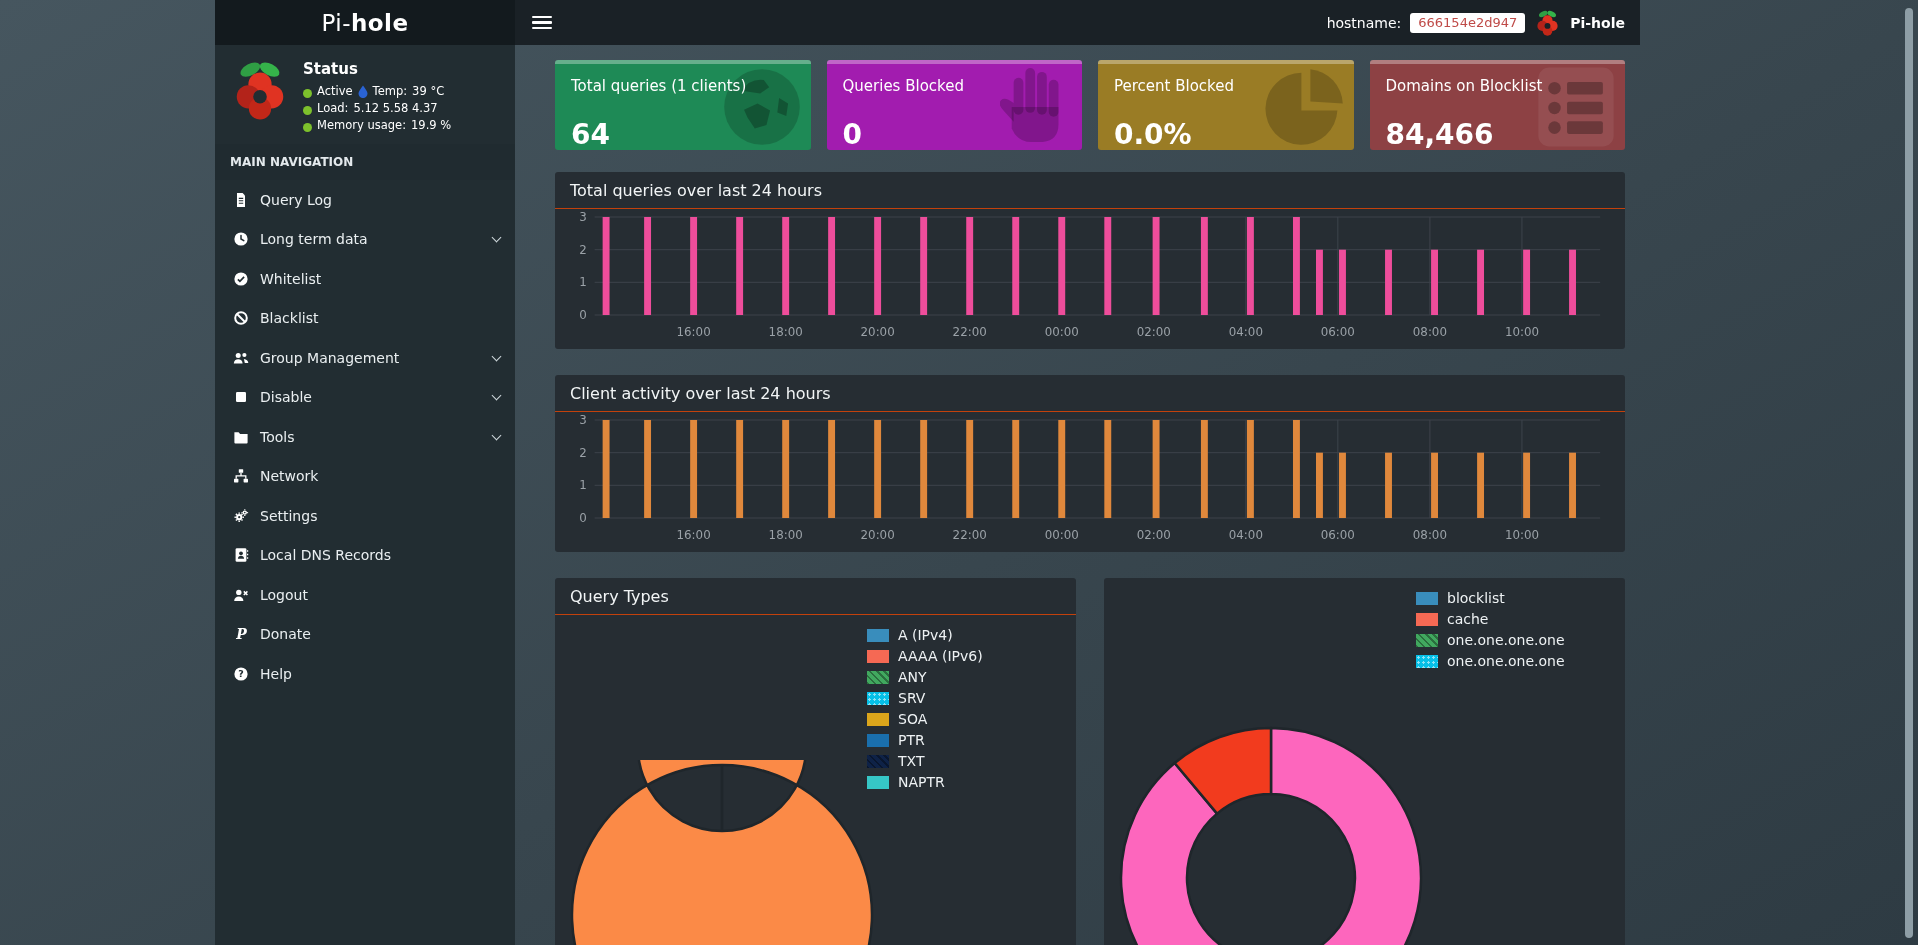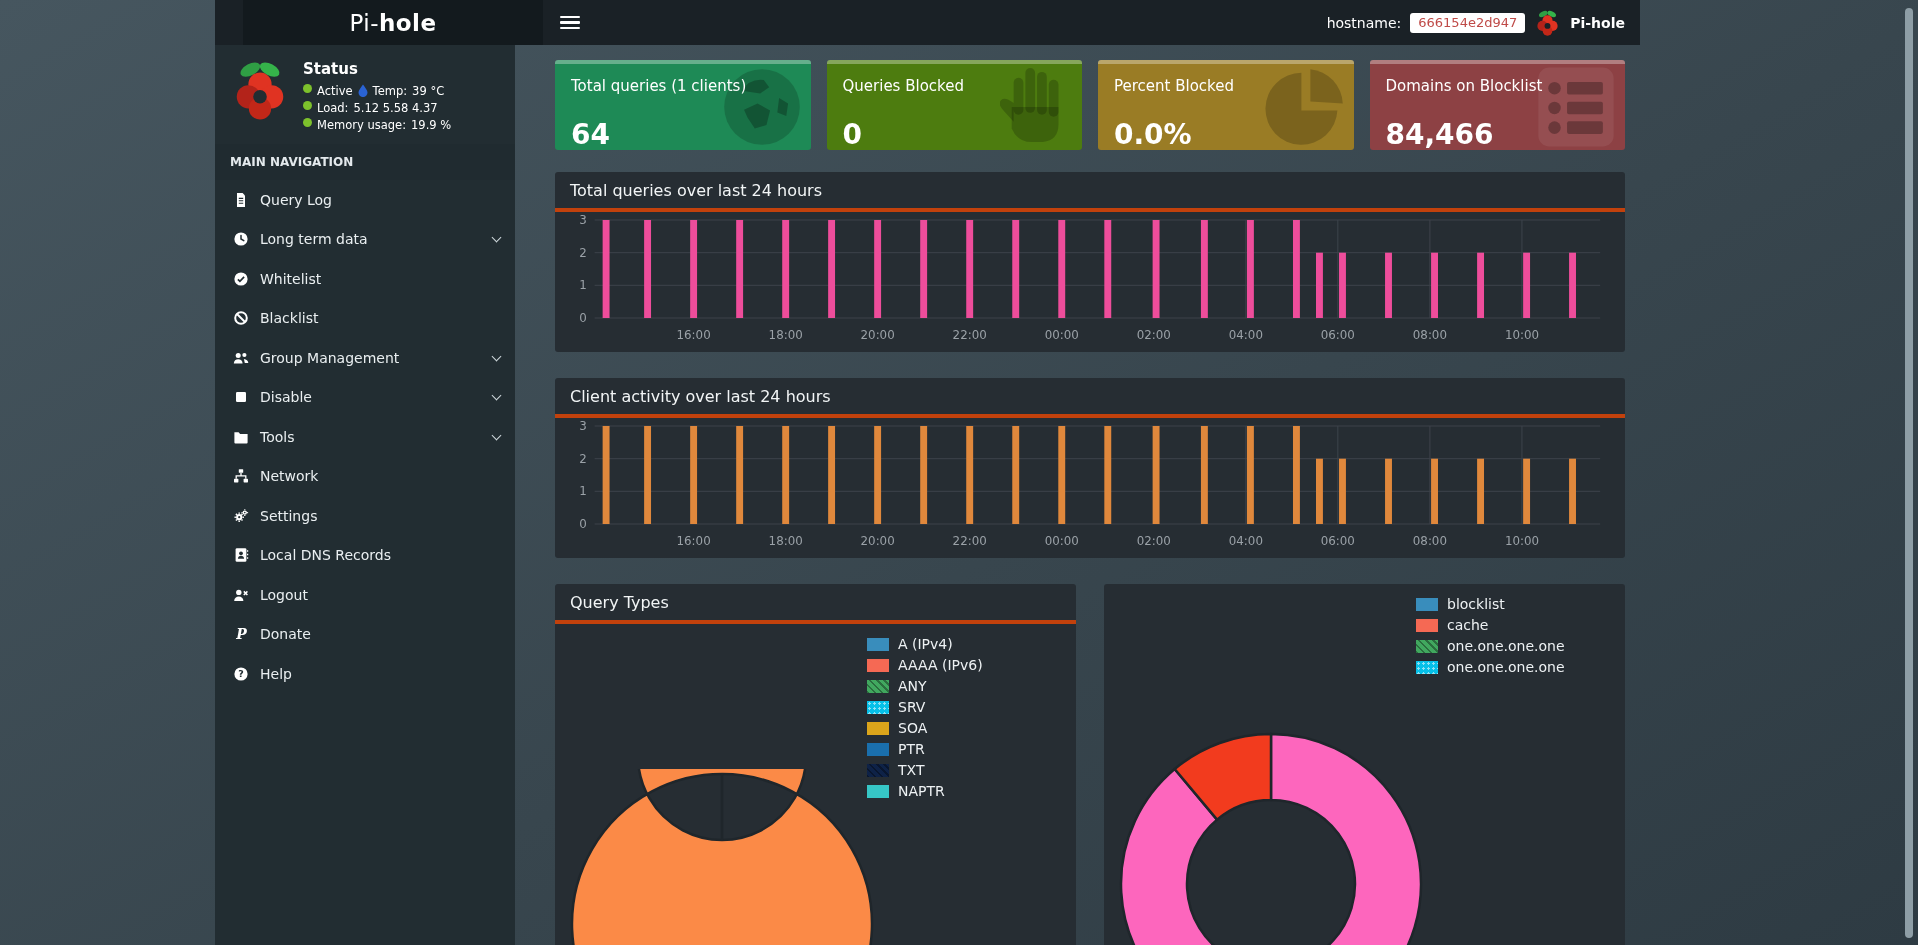--- a/index.html
+++ b/index.html
@@ -6,57 +6,57 @@
   html,body { margin:0; padding:0; }
   body {
     width:1918px; height:945px; overflow:hidden; position:relative;
     background: linear-gradient(150deg,#46565f 0%,#38464e 55%,#2e3b43 100%);
     font-family:"DejaVu Sans","Liberation Sans",sans-serif;
   }
   .app { position:absolute; left:215px; top:0; width:1425px; height:945px; display:flex; flex-direction:column; }
 
   
   .navbar { height:45px; display:flex; flex:0 0 45px; background:#1a2126; }
-  .logo { width:300px; background:#131a1e; color:#fff; font-size:23px; display:flex; align-items:center; justify-content:center; letter-spacing:.5px;margin-left:28px; }
+  .logo { width:300px; background:#131a1e; color:#fff; font-size:23px; display:flex; align-items:center; justify-content:center; letter-spacing:.5px; }
   .logo .bold { font-weight:bold; }
   .navbar-main { flex:1; display:flex; align-items:center; padding:0 15px; }
   .hamburger { width:20px; display:flex; flex-direction:column; gap:3px; cursor:pointer; margin-left:2px; }
   .hamburger span { height:2.6px; background:#fff; border-radius:1px; }
   .nav-right { margin-left:auto; display:flex; align-items:center; gap:9px; color:#fff; font-size:14px; }
   .hostname-badge { background:#ffffff; color:#bf4a47; padding:2px 8px 3px; border-radius:3px; font-size:13px; }
   .brand-name { font-weight:600; }
 
   
   .body-row { flex:1; display:flex; min-height:0;gap:25px; }
   .sidebar { width:300px; flex:0 0 300px; background:#222d32; }
   .content { flex:1; padding:15px; overflow:hidden; }
 
   
   .status-panel { display:flex; padding:13px 10px 12px 14px; }
   .status-info { margin-left:12px; }
   .status-title { font-weight:bold; font-size:15px; color:#fff; margin:2px 0 6px; }
-  .status-row { font-size:11.5px; color:#fff; display:flex; align-items:flex-start; gap:5px; margin-top:3px; white-space:nowrap; }
+  .status-row { font-size:11.5px; color:#fff; display:flex; align-items:flex-end; gap:5px; margin-top:3px; white-space:nowrap; }
   .dot { width:9px; height:9px; border-radius:50%; background:#7dc12c; flex:0 0 9px; }
   .nav-header { padding:11px 15px; font-size:12px; font-weight:bold; color:#e3e9ec; background:#202b30; }
   .nav-list { list-style:none; margin:0; padding:0; }
   .nav-item { display:flex; align-items:center; height:39.5px; padding:0 15px 0 12px; font-size:14px; color:#eaeff1; border-left:3px solid transparent; cursor:pointer; }
   .nav-item.active { background:#1e282c; border-left-color:#bcc7cd; }
   .nav-icon { width:22px; margin-right:8px; display:flex; justify-content:center; align-items:center; }
   .chevron { width:7px; height:7px; border-right:1.6px solid #cfd8dc; border-bottom:1.6px solid #cfd8dc; transform:rotate(45deg); margin-left:auto; margin-top:-3px; }
 
   
   .cards { display:flex; gap:16px; margin-bottom:22px; }
   .card { flex:1; height:90px; border-radius:3px; position:relative; color:#fff; padding:13px 16px; border-top:4px solid rgba(255,255,255,0.32); overflow:hidden; }
   .card-label { font-size:15px; position:relative; z-index:2; }
   .card-value { font-size:28px; font-weight:bold; margin-top:23px; position:relative; z-index:2; }
   .card-icon { position:absolute; right:4px; top:0; height:100%; display:flex; align-items:center; z-index:1; }
 
   
   .panel { background:#262d33; border-radius:3px; margin-bottom:26px; }
-  .panel-header { padding:9px 15px 8px; border-bottom:4px solid #c2410c; }
+  .panel-header { padding:9px 15px 8px; border-bottom:1px solid #c2410c; }
   .panel-title { font-size:16px; color:#f2f5f6; }
   .panel-body { position:relative; }
   .chart-body { height:140px; padding:0 10px; }
   .chart-body svg { display:block; }
   .tick { fill:#9ba2a8; font-size:12px; font-family:"DejaVu Sans",sans-serif; }
 
   .bottom-row { display:flex; gap:28px; }
   .half { flex:1; height:420px; margin-bottom:0; }
   .donut-wrap { position:absolute; left:12px; top:145px; width:310px; height:310px; }
   .legend { position:absolute; left:312px; top:12px; display:flex; flex-direction:column; gap:5px; }
@@ -290,21 +290,21 @@
           <div class="card" style="background: rgb(30, 138, 86);">
             <div class="card-icon">
               <svg width="90" height="90" viewBox="0 0 100 100">
                 <circle cx="50" cy="50" r="42" fill="rgba(0,0,0,0.18)"></circle>
                 <path fill="rgba(0,0,0,0.25)" d="M28 32q8-14 24-12l6 8-10 7-13-2zM30 53l15-7 14 8-4 16-13 4-8-12zM69 40l10 6-2 14-10-4z"></path>
               </svg>
             </div>
             <div class="card-label">Total queries (1 clients)</div>
             <div class="card-value">64</div>
           </div>
-          <div class="card" style="background: #4d7c0f;">
+          <div class="card" style="background: #a21caf;">
             <div class="card-icon">
               <svg width="78" height="86" viewBox="0 0 80 88">
                 <g fill="rgba(0,0,0,0.2)">
                   <rect x="14" y="14" width="10" height="38" rx="5"></rect>
                   <rect x="26" y="4" width="10" height="46" rx="5"></rect>
                   <rect x="38" y="8" width="10" height="44" rx="5"></rect>
                   <rect x="50" y="16" width="10" height="38" rx="5"></rect>
                   <path d="M14 40q-9-7-13-3t3 11l10 11z"></path>
                   <path d="M12 44h48v18q0 16-16 18H32q-14 0-20-14z"></path>
                 </g>

